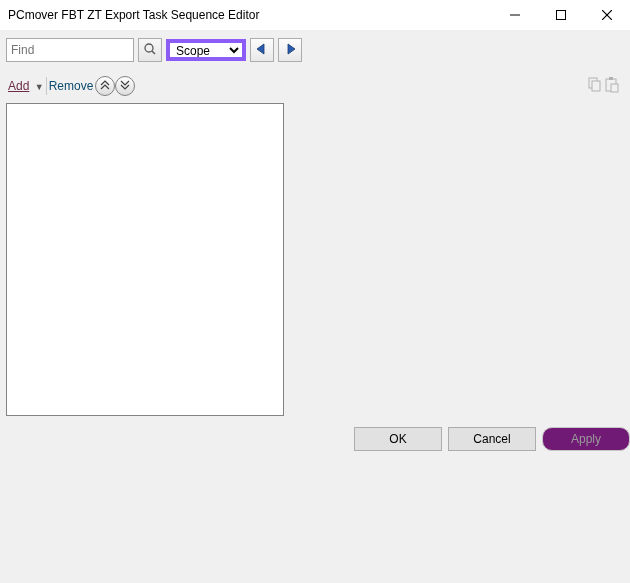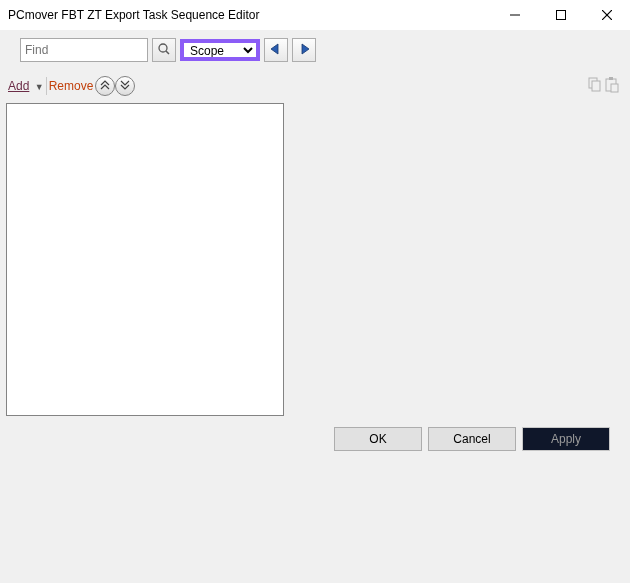--- a/index.html
+++ b/index.html
@@ -44,21 +44,21 @@
     align-items: center;
     justify-content: center;
     font-family: "Segoe UI Symbol", sans-serif;
     font-size: 10px;
   }
   .win-btn svg { display:block; }
 
   
   .toolbar1 {
     height: 28px;
-    padding: 6px 6px 3px 20px;
+    padding: 6px 6px 3px 6px;
     display: flex;
     align-items: center;
     gap: 4px;
     background: #f0f0f0;
   }
   .find-input {
     width: 118px;
     height: 22px;
     border: 1px solid #a9a9a9;
     background: #ffffff;
@@ -113,21 +113,21 @@
     color: #555;
     font-size: 9px;
     margin-left: 2px;
   }
   .sep-vert {
     width: 1px;
     height: 18px;
     background: #c8c8c8;
   }
   .link-remove {
-    color: #c2410c;
+    color: #0c4a6e;
   }
   .circle-btn {
     width: 18px;height:18px;border:1px solid #808080;border-radius:50%;
     display:flex;align-items:center;justify-content:center;background:linear-gradient(#ffffff,#dcdcdc);
   }
   .flex-spacer { flex:1; }
   .ghost-icon { opacity:0.55; }
 
   
   .main-area {
@@ -142,35 +142,36 @@
     margin-top: 2px;
   }
 
   
   .button-bar {
     height: 34px;
     display:flex;
     justify-content:flex-end;
     align-items:center;
     gap: 6px;
-    padding-right: 20px;
+    padding-right: 0;
     padding-bottom: 4px;
   }
   .dlg-btn {
     width: 86px;
     height: 22px;
     border: 1px solid #adadad;
     background: #e1e1e1;
     font-size: 12px;
     display:flex;align-items:center;justify-content:center;
   }
   .dlg-btn.disabled {
     color: #9a9a9a;
-    background: #0f172a;
+    background: #701a75;
     border-color: #c7c7c7;
+    border-radius: 10px;
   }
 </style>
 </head>
 <body>
 
 <div class="window">
 
   <div class="titlebar">
     <div class="title">PCmover FBT ZT Export Task Sequence Editor</div>
     <div class="win-controls">

